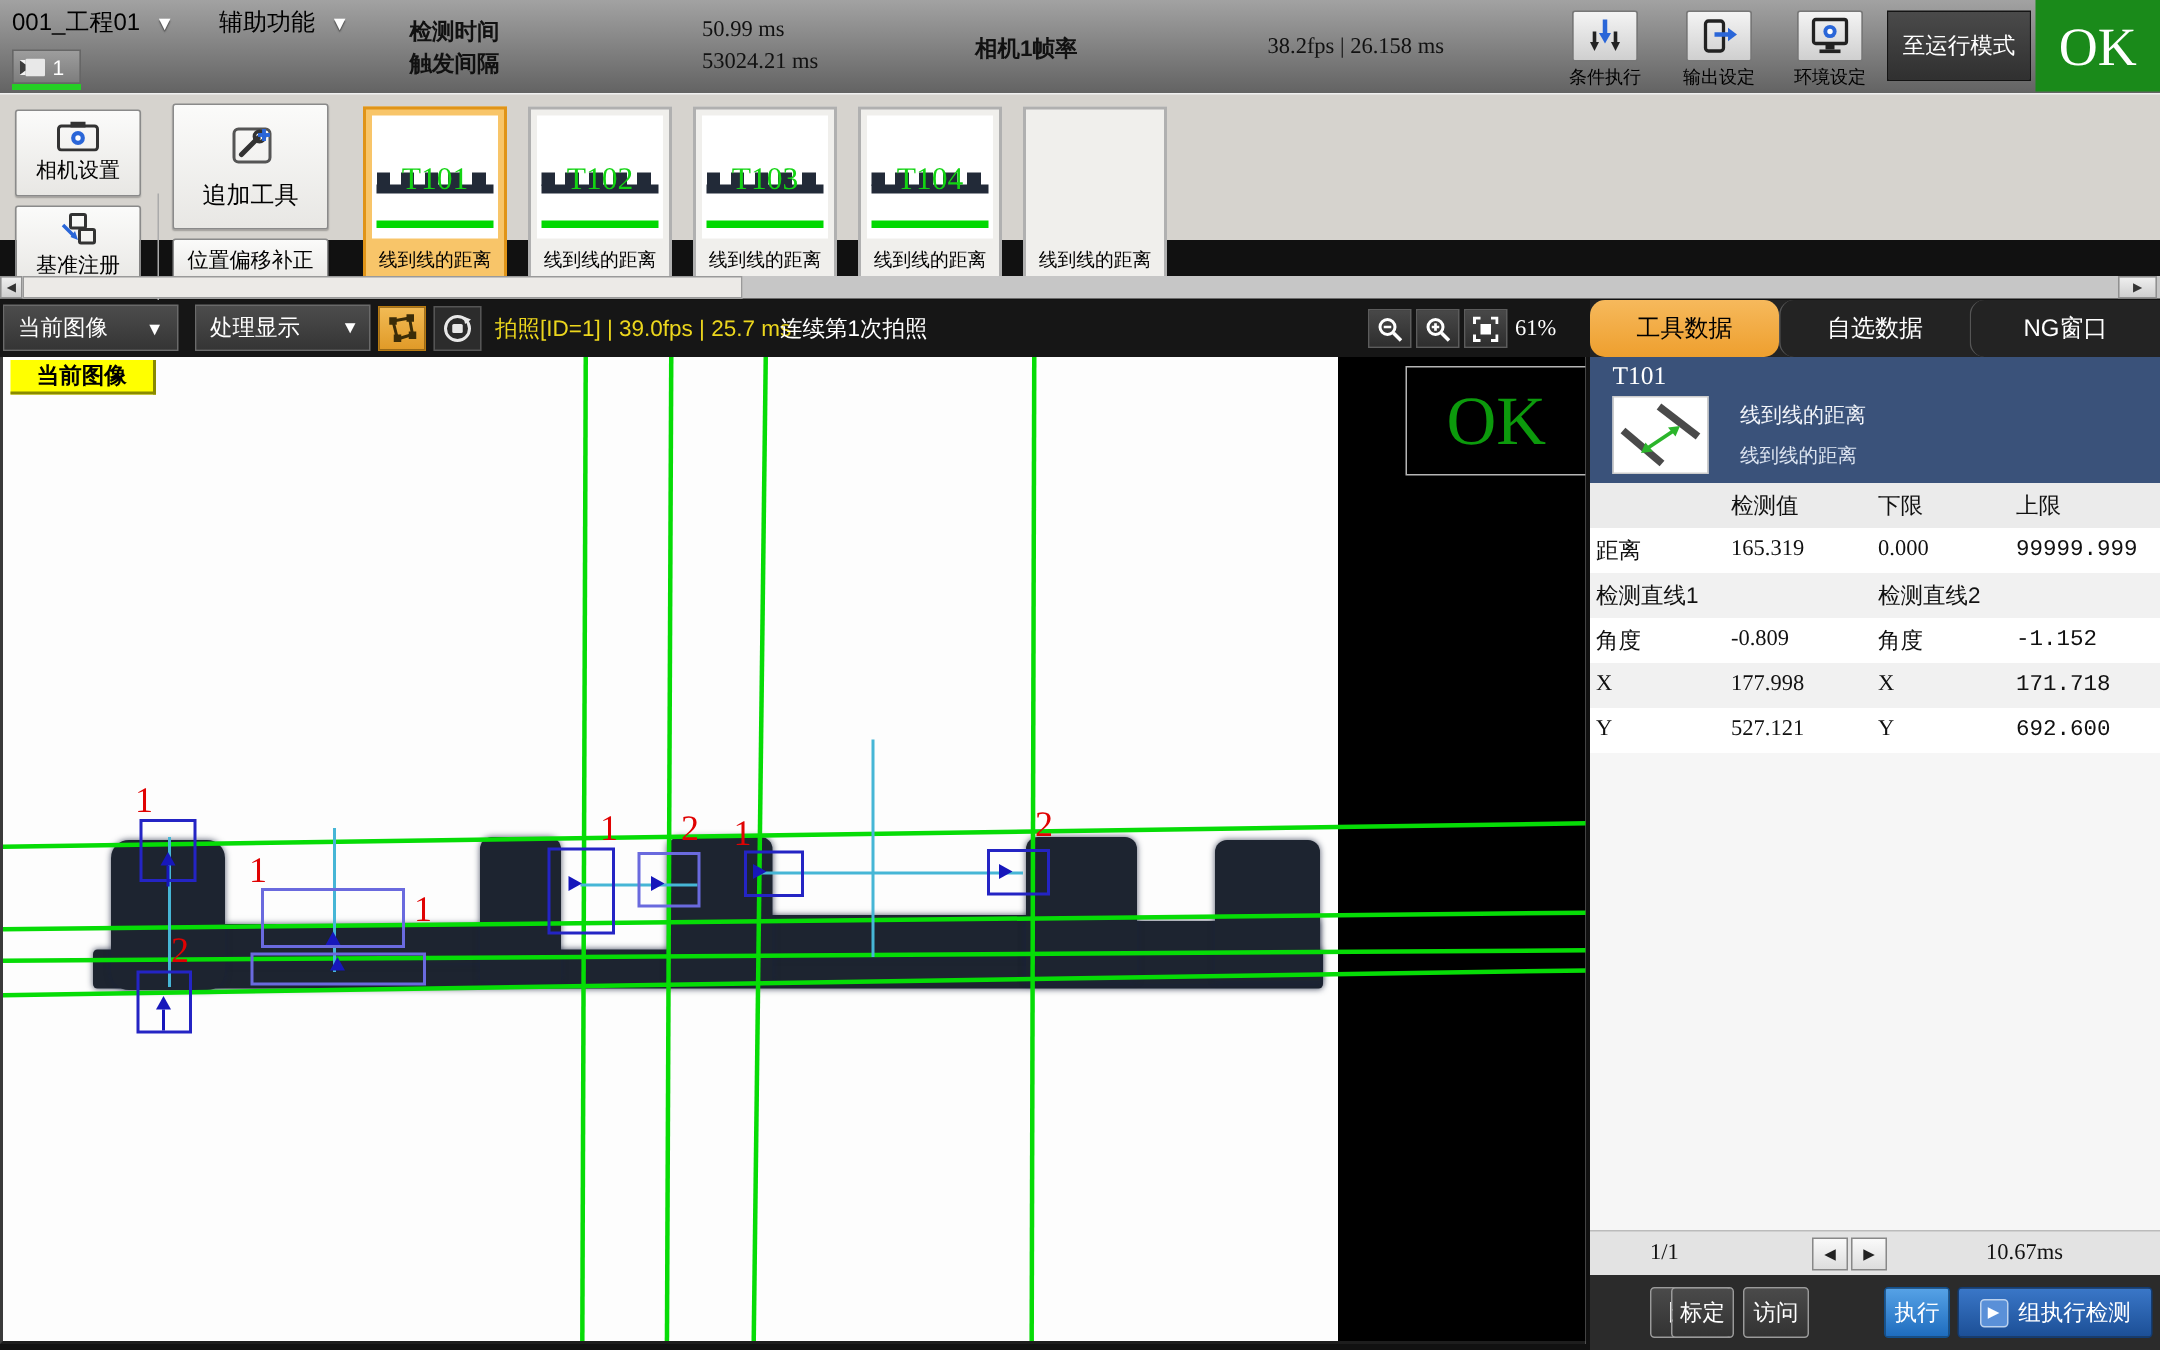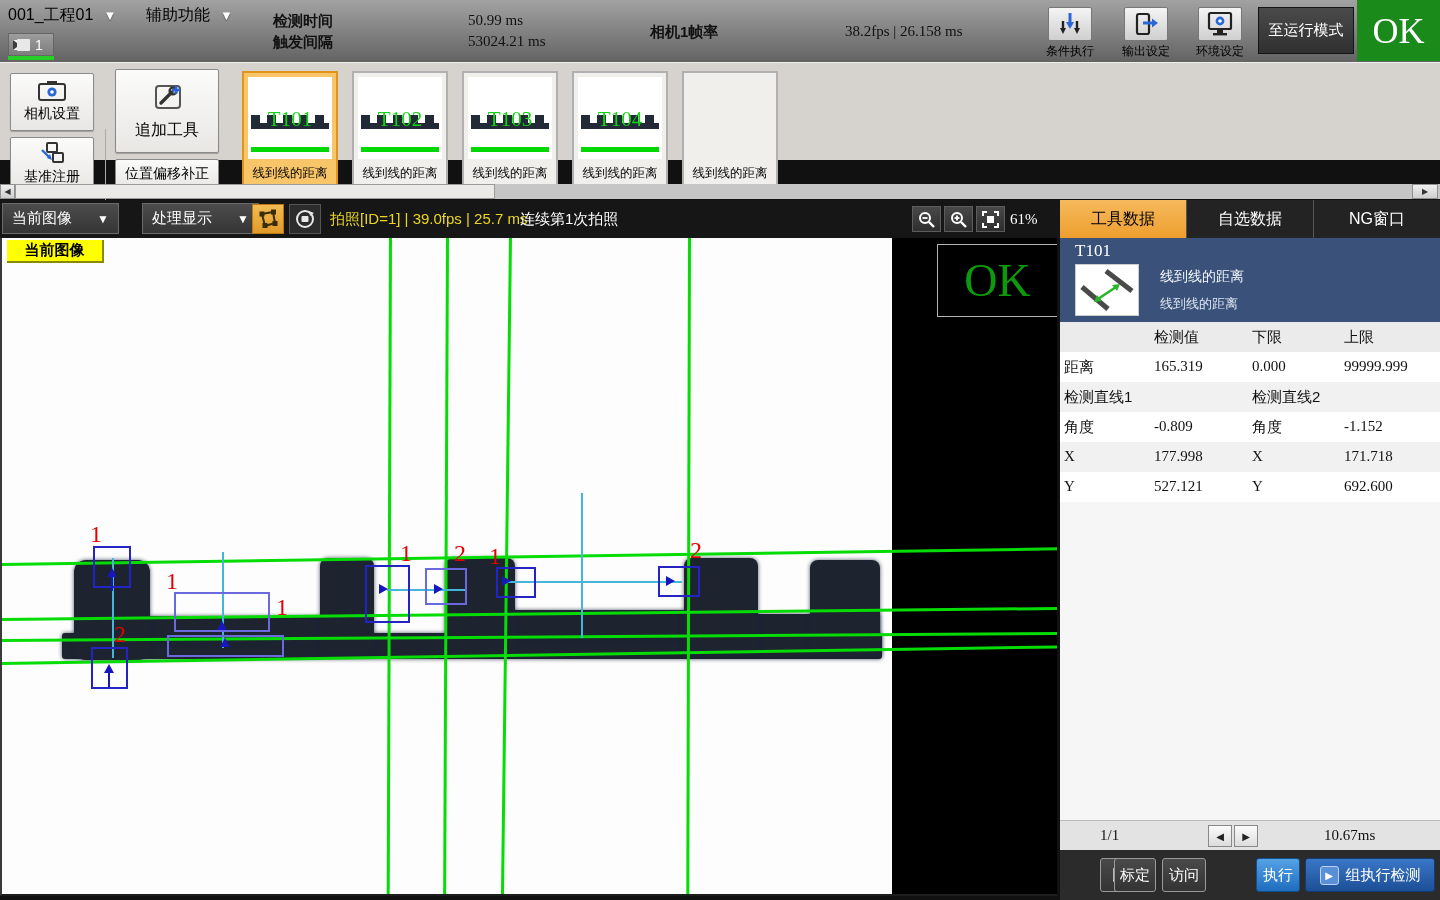--- a/index.html
+++ b/index.html
@@ -58,31 +58,31 @@
   .vb-icbtn { top:4px; width:32px; height:30px; border:1px solid #555; display:flex; align-items:center; justify-content:center; cursor:pointer; }
   .cap-info { color:#ecd61d; font-size:15px; }
   .cap-status { color:#fff; font-size:15px; }
   .zoom-btn { top:6px; width:29px; height:26px; background:linear-gradient(#484848,#2e2e2e); border:1px solid #5c5c5c;
     display:flex; align-items:center; justify-content:center; cursor:pointer; }
   .zoom-pct { color:#fff; font-size:15px; }
 
   
   .ptabs { left:1060px; top:200px; width:380px; height:38px; background:#232323; display:flex; }
   .ptab { flex:1; display:flex; align-items:center; justify-content:center; color:#fff; font-size:16px;
-    border-left:1px solid #555; cursor:pointer; }
+    border-left:1px solid #555; cursor:pointer;border-radius:10px; }
   .ptab.active { background:linear-gradient(#f6b95c,#ee9f2e); color:#000; border-left:none; }
   .panel { left:1060px; top:238px; width:380px; height:662px; background:#f6f6f6; }
   .phead { position:absolute; left:0; top:0; width:380px; height:84px; background:#3a527a; color:#fff; }
   .ptool-id { position:absolute; left:15px; top:3px; font-size:17px; }
   .ptool-icon { position:absolute; left:15px; top:26px; width:64px; height:52px; background:#fff; border:1px solid #ccc; }
   .ptool-type { position:absolute; left:100px; top:30px; font-size:14px; color:#f2f5fa; }
   .ptool-name { position:absolute; left:100px; top:57px; font-size:13px; color:#dce4f0; }
   .trow { position:absolute; left:0; width:380px; height:30px; font-size:15px; color:#111; }
   .trow > span { position:absolute; top:6px; }
-  .c0 { left:4px; } .c1 { left:94px; } .c2 { left:192px; } .c3 { left:284px; }
+  .c0 { left:4px; } .c1 { left:94px; } .c2 { left:192px; } .c3 { left:284px;font-family:Liberation Mono, monospace; }
   .pagebar { position:absolute; left:0; top:582px; width:380px; height:30px; background:#e3e3e3; border-top:1px solid #bbb; }
   .pg-btn { position:absolute; top:4px; width:24px; height:22px; background:linear-gradient(#fafafa,#ddd);
     border:1px solid #888; display:flex; align-items:center; justify-content:center; font-size:10px; color:#222; cursor:pointer; }
   .actionbar { position:absolute; left:0; top:612px; width:380px; height:50px; background:#2b2b2b; }
   .act-btn { position:absolute; top:8px; height:34px; background:linear-gradient(#4a4a4a,#333);
     border:1px solid #9a9a9a; border-radius:3px; color:#fff; font-size:15px;
     display:flex; align-items:center; justify-content:center; cursor:pointer; }
   .act-btn.blue { background:linear-gradient(#56a2e6,#1e6cbe); border-color:#11508f; }
   .act-btn.blue2 { background:linear-gradient(#3a77c8,#1c4f96); border-color:#123c74; gap:7px; }
   .play-chip { width:19px; height:19px; background:#5a90d8; border:1px solid #bcd2ee; border-radius:3px;
@@ -269,21 +269,21 @@
   <div class="abs scroll-thumb"></div>
   <div class="abs scroll-arrow" style="left:1412px; width:26px;">
     <span>▶</span>
   </div>
 
   <div class="abs viewbar">
     <div class="abs vb-select" style="left:2px;">
       <span>当前图像</span>
       <span style="font-size:12px;">▼</span>
     </div>
-    <div class="abs vb-select" style="left:142px;">
+    <div class="abs vb-select" style="left:130px;font-family:Liberation Mono, monospace;">
       <span>处理显示</span>
       <span style="font-size:12px;">▼</span>
     </div>
     <div class="abs vb-icbtn" style="left:252px; background:linear-gradient(#f2bb55,#e09a28); border-color:#b87a10;">
       <svg width="20" height="20" viewBox="0 0 20 20">
         <polygon points="4,5 15,3 17,14 7,17" fill="none" stroke="#3a2c08" stroke-width="2"></polygon>
         <rect x="1.5" y="2.5" width="5" height="5" fill="#3a2c08"></rect>
         <rect x="13" y="0.5" width="5" height="5" fill="#3a2c08"></rect>
         <rect x="14.5" y="12" width="5" height="5" fill="#3a2c08"></rect>
         <rect x="4.5" y="14" width="5" height="5" fill="#3a2c08"></rect>

